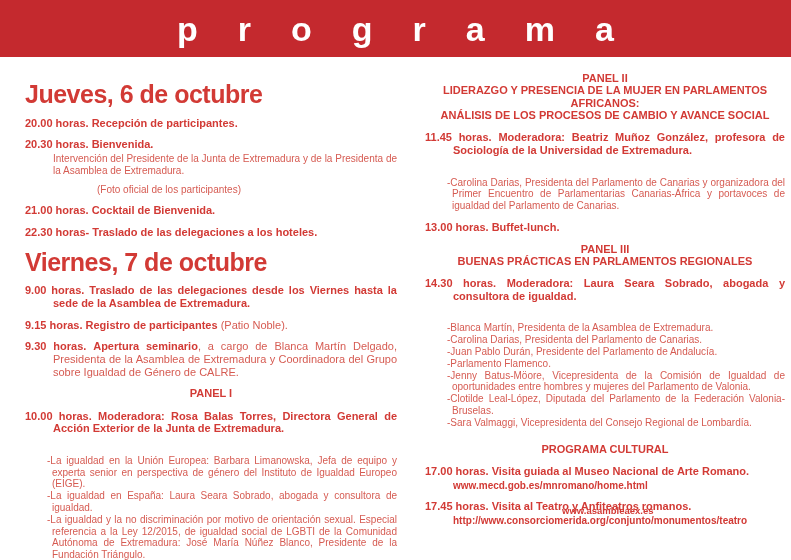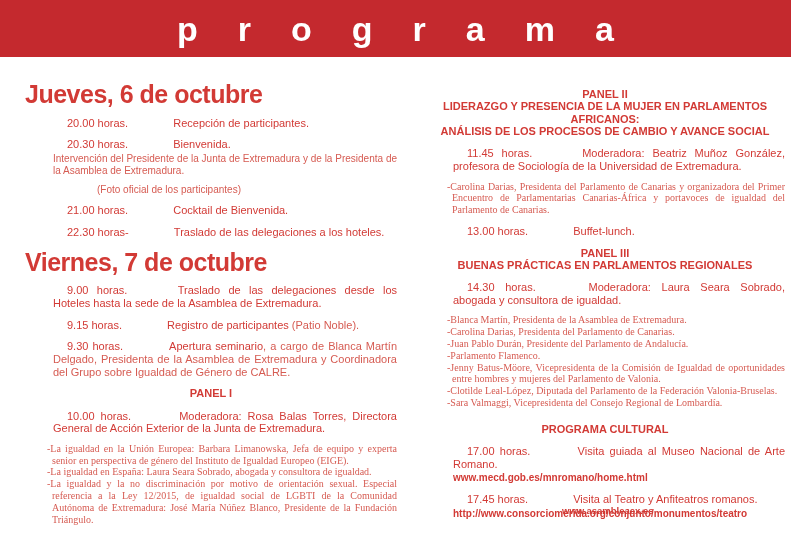--- a/index.html
+++ b/index.html
@@ -13,36 +13,36 @@
     font-family:"Liberation Sans", sans-serif;}
   .page{position:relative;width:791px;height:425px;background:#fff;}
 
   .banner{position:absolute;left:0;top:0;width:791px;height:57px;
     background:var(--banner-red);display:flex;align-items:center;justify-content:center;}
   .banner-title{color:var(--white);font-weight:bold;font-size:34px;
     letter-spacing:40px;padding-left:40px;line-height:1;}
 
   .col{position:absolute;color:var(--bold-red);}
   .col-left{left:25px;top:80px;width:372px;}
-  .col-right{left:425px;top:88px;width:360px;}
+  .col-right{left:425px;top:72px;width:360px;}
 
   .day-heading{font-size:25px;font-weight:bold;color:var(--bold-red);
     letter-spacing:-0.5px;margin:0 0 8px 0;line-height:1.15;}
   .col > .day-heading:not(:first-child){margin-top:8px;}
 
   .event{margin-bottom:9px;font-size:11px;line-height:1.15;
     padding-left:28px;text-indent:-28px;text-align:justify;}
-  .event .time,.event .title{font-weight:normal;color:var(--bold-red);margin-left:42px;}
+  .event .time,.event .title{font-weight:bold;color:var(--bold-red);}
   .event .light{font-weight:normal;color:var(--light-red);}
 
   .para{font-size:10px;font-weight:normal;color:var(--light-red);
     text-indent:0;margin-top:2px;line-height:1.18;text-align:justify;}
   .note{font-size:10px;font-weight:normal;color:var(--light-red);
     text-indent:0;margin-top:7px;line-height:1.18;margin-left:44px;}
-  .bullets{text-indent:0;margin-top:8px;margin-left:-6px;font-family:Liberation Serif, serif;}
+  .bullets{text-indent:0;margin-top:20px;margin-left:-6px;}
   .bullet{font-size:10px;font-weight:normal;color:var(--light-red);
     line-height:1.18;text-align:justify;padding-left:5px;text-indent:-5px;}
   .event-url{font-size:10px;font-weight:bold;color:var(--bold-red);
     text-indent:0;margin-top:2px;line-height:1.18;text-align:left;}
 
   .panel-heading{text-align:center;font-weight:bold;font-size:11px;
     color:var(--bold-red);line-height:1.12;margin:8px 0 10px 0;}
   .col > .panel-heading:first-child{margin-top:0;}
   .panel-heading.major{margin-top:14px;}
 
@@ -56,21 +56,21 @@
   <div class="banner">
     <div class="banner-title">programa</div>
   </div>
   <div class="col col-left">
       <div class="day-heading">Jueves, 6 de octubre</div>
       <div class="event"><span class="time">20.00 horas.</span> <span class="title">Recepción de participantes.</span></div>
       <div class="event"><span class="time">20.30 horas.</span> <span class="title">Bienvenida.</span><div class="para">Intervención del Presidente de la Junta de Extremadura y de la Presidenta de la Asamblea de Extremadura.</div><div class="note">(Foto oficial de los participantes)</div></div>
       <div class="event"><span class="time">21.00 horas.</span> <span class="title">Cocktail de Bienvenida.</span></div>
       <div class="event"><span class="time">22.30 horas-</span> <span class="title">Traslado de las delegaciones a los hoteles.</span></div>
       <div class="day-heading">Viernes, 7 de octubre</div>
-      <div class="event"><span class="time">9.00 horas.</span> <span class="title">Traslado de las delegaciones desde los Hoteles hasta la sede de la Asamblea de Extremadura.</span></div>
+      <div class="event"><span class="time">9.00 horas.</span> <span class="title">Traslado de las delegaciones desde los Viernes hasta la sede de la Asamblea de Extremadura.</span></div>
       <div class="event"><span class="time">9.15 horas.</span> <span class="title">Registro de participantes</span><span class="light"> (Patio Noble).</span></div>
       <div class="event"><span class="time">9.30 horas.</span> <span class="title">Apertura seminario</span><span class="light">, a cargo de Blanca Martín Delgado, Presidenta de la Asamblea de Extremadura y Coordinadora del Grupo sobre Igualdad de Género de CALRE.</span></div>
       <div class="panel-heading">
         <div class="panel-line">PANEL I</div>
       </div>
       <div class="event"><span class="time">10.00 horas.</span> <span class="title">Moderadora: Rosa Balas Torres, Directora General de Acción Exterior de la Junta de Extremadura.</span><div class="bullets">
           <div class="bullet">-La igualdad en la Unión Europea: Barbara Limanowska, Jefa de equipo y experta senior en perspectiva de género del Instituto de Igualdad Europeo (EIGE).</div>
           <div class="bullet">-La igualdad en España: Laura Seara Sobrado, abogada y consultora de igualdad.</div>
           <div class="bullet">-La igualdad y la no discriminación por motivo de orientación sexual. Especial referencia a la Ley 12/2015, de igualdad social de LGBTI de la Comunidad Autónoma de Extremadura: José María Núñez Blanco, Presidente de la Fundación Triángulo.</div>
         </div></div>

